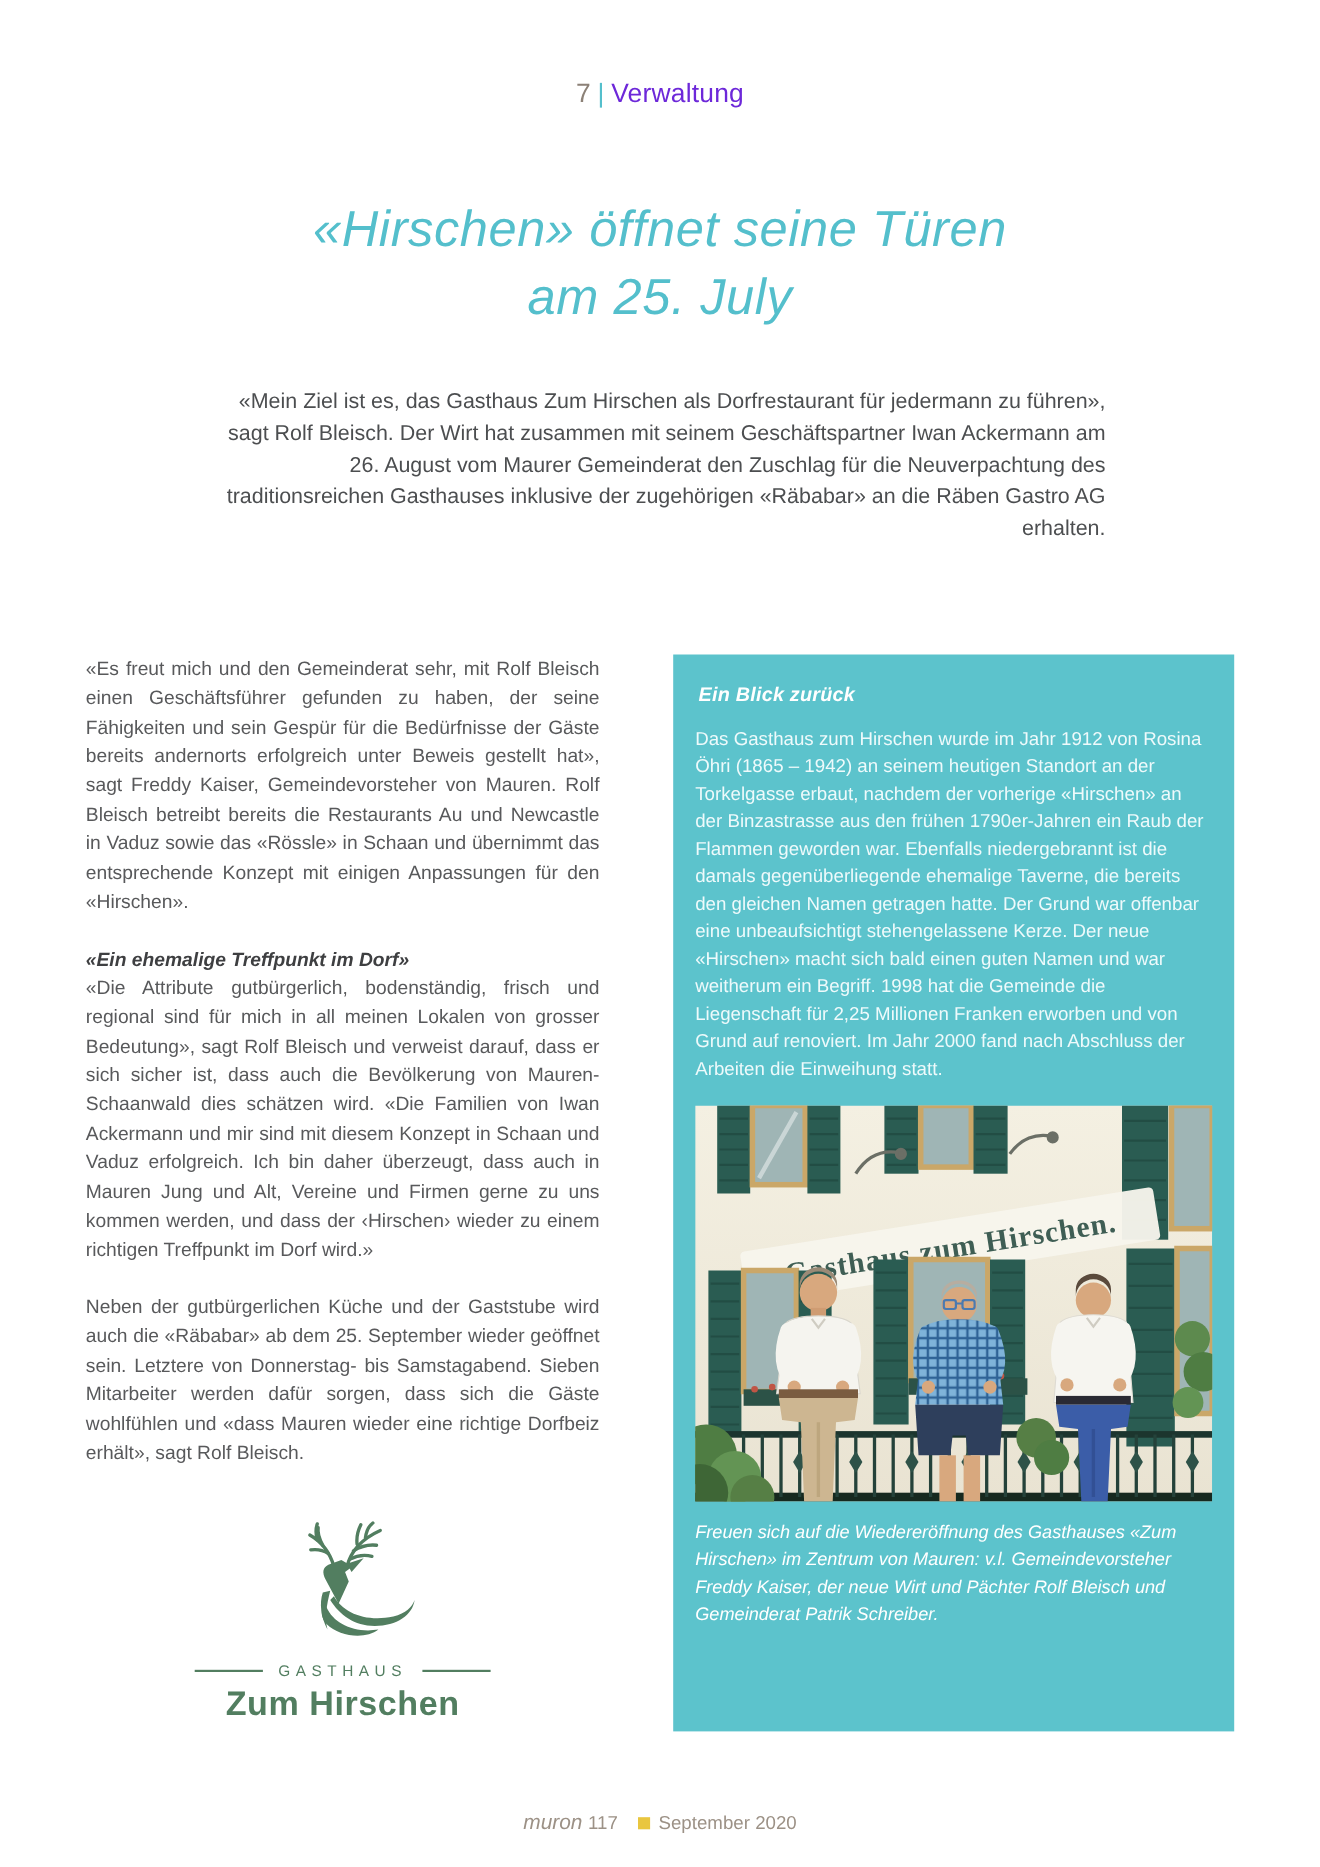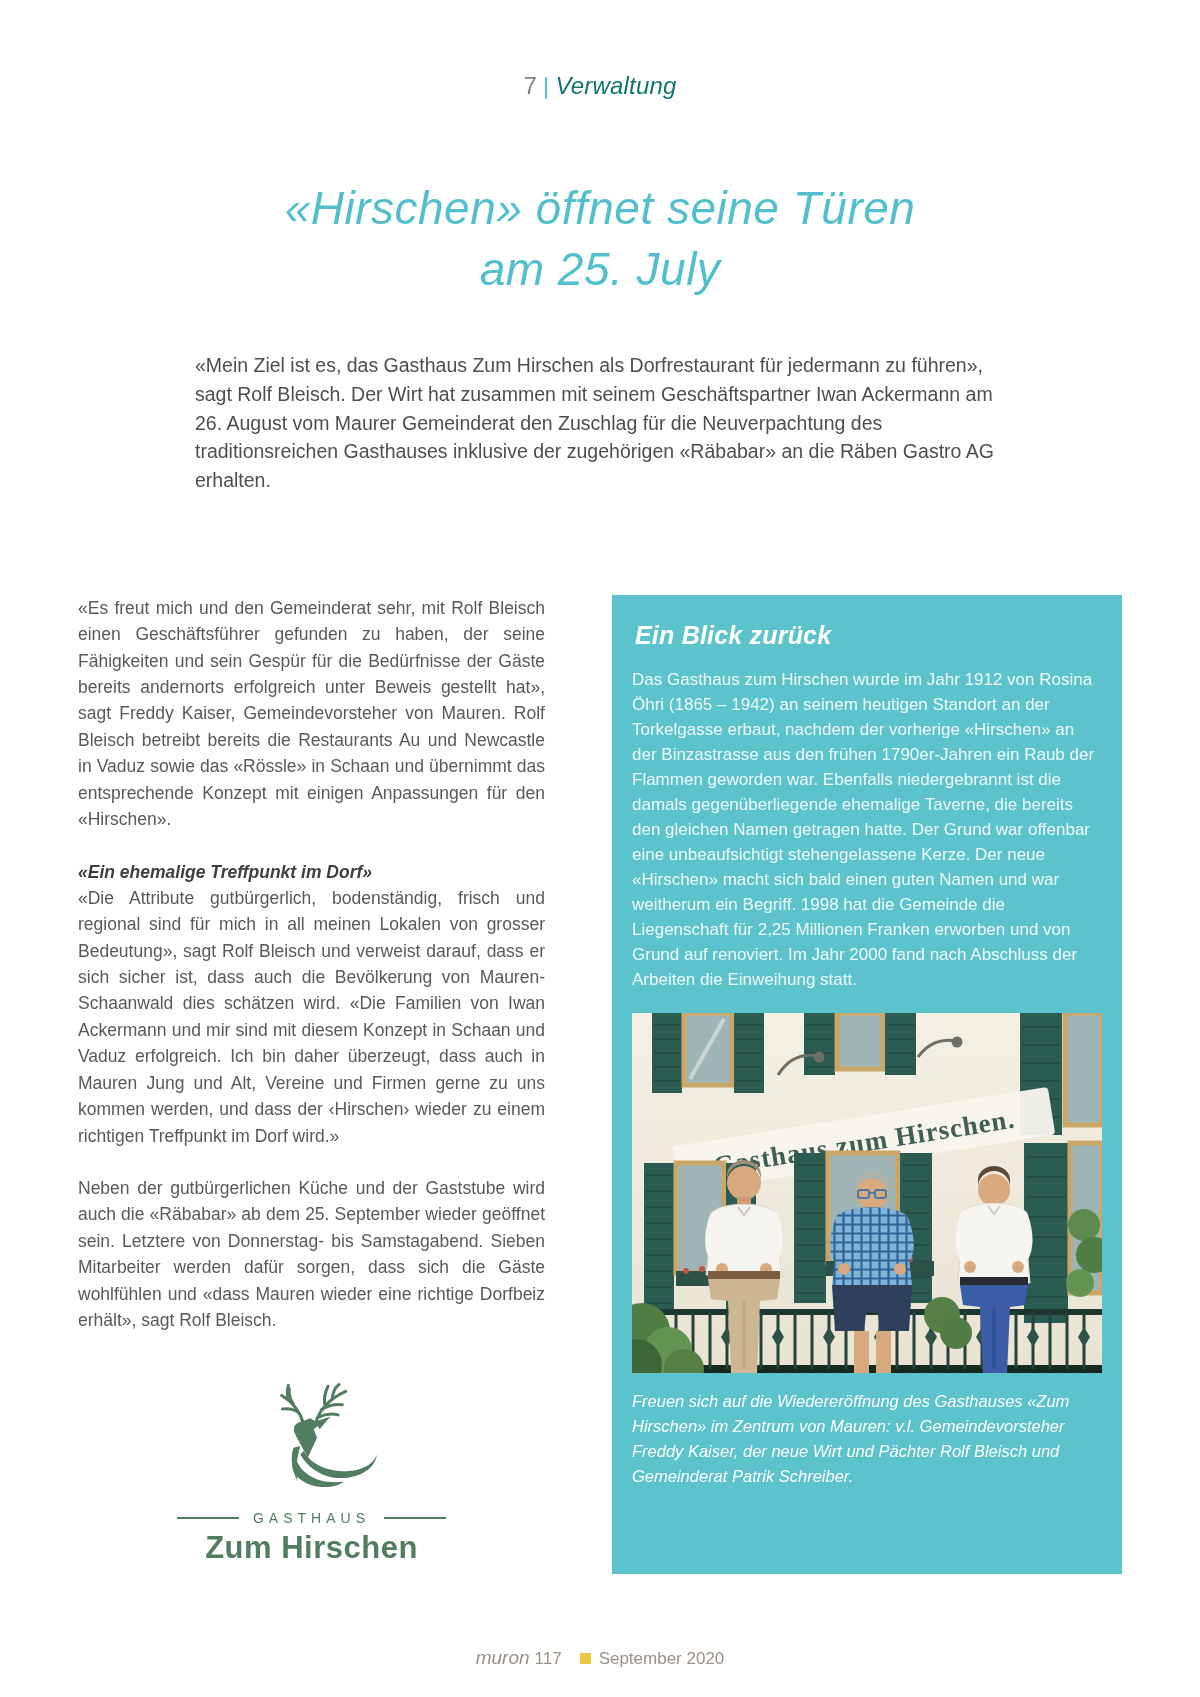--- a/index.html
+++ b/index.html
@@ -14,37 +14,37 @@
   }
   
   .kicker {
     margin-top: 72px;
     text-align: center;
     font-size: 24px;
     letter-spacing: .2px;
   }
   .kicker .num { color: #8c8177; }
   .kicker .sep { color: #54bfcc; font-weight: 300; padding: 0 6px; }
-  .kicker .section { color: #0f766e; font-style: italic; }
+  .kicker .section { color: #6d28d9; }
   
   .title {
     margin-top: 78px;
     text-align: center;
     color: #54bfcc;
     font-style: italic;
     font-weight: 400;
     font-size: 46px;
     line-height: 1.32;
     letter-spacing: .5px;
   }
   
   .lead {
     margin: 52px auto 0;
     width: 810px;
-    text-align: left;
+    text-align: right;
     color: #4c4e50;
     font-size: 19.5px;
     line-height: 1.47;
   }
   
   .columns {
     display: flex;
     margin: 100px 78px 0;
     gap: 67px;
     align-items: flex-start;
@@ -70,21 +70,21 @@
   .subhead + p.body-copy { margin-top: 0; }
   
   .teal-box {
     width: 510px;
     min-height: 979px;
     background: #5cc3cc;
     padding: 22px 20px 40px;
   }
   .teal-box h3 {
     color: #ffffff;
-    font-size: 25px;
+    font-size: 18px;
     font-weight: 700;
     font-style: italic;
     margin: 4px 0 18px 3px;
     letter-spacing: .2px;
   }
   .teal-box .box-copy {
     color: #eefafb;
     font-size: 17px;
     line-height: 1.47;
   }

